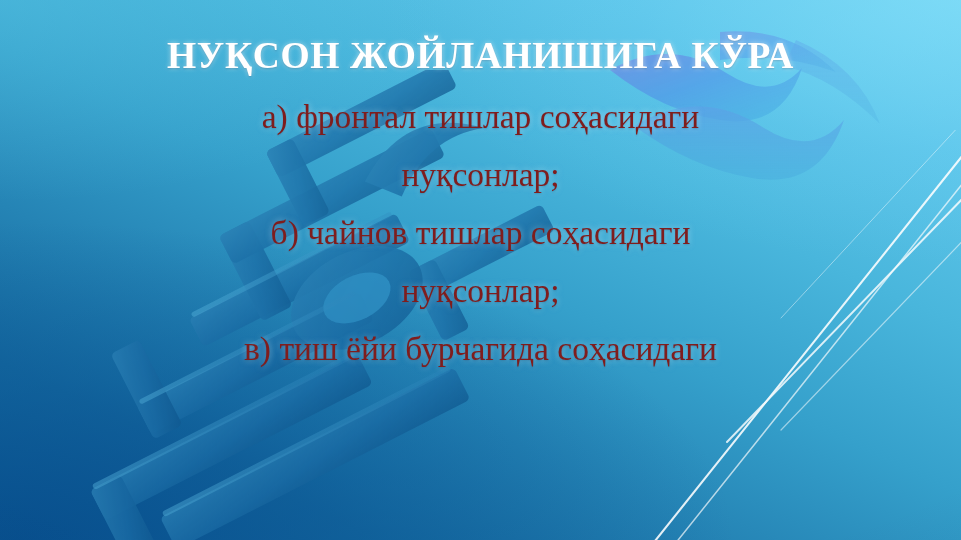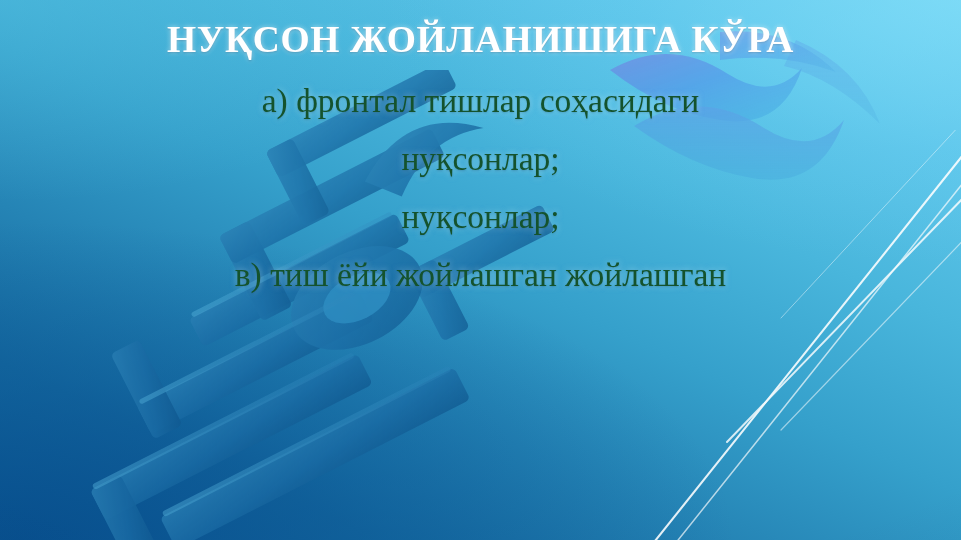--- a/index.html
+++ b/index.html
@@ -78,21 +78,21 @@
   }
 
   
   .content{
     position:absolute;inset:0;
     z-index:6;
     display:flex;
     flex-direction:column;
     align-items:center;
     justify-content:flex-start;
-    padding-top:16px;
+    padding-top:32px;
     box-sizing:border-box;
     text-align:center;
   }
 
   .title-line{
     display:block;
     width:880px;
     font-weight:bold;
     font-size:37.5px;
     line-height:47px;
@@ -103,21 +103,21 @@
        0 1px 2px rgba(6,60,100,.35);
     white-space:nowrap;
   }
 
   .body-line{
     display:block;
     width:900px;
     font-weight:normal;
     font-size:33.5px;
     line-height:58px;
-    color:#14532d;
+    color:#7f1d1d;
     text-shadow:
        0 0 6px rgba(225,248,255,.50),
        0 1px 2px rgba(6,60,100,.30);
     white-space:nowrap;
   }
   .body-line.first{ margin-top:9px; }
 
   
   .vignette{
     position:absolute;inset:0;
@@ -203,17 +203,18 @@
     </g>
   </svg>
 
   <div class="vignette"></div>
 
   <div class="content">
     <div class="title-line">НУҚСОН ЖОЙЛАНИШИГА КЎРА</div>
 
     <div class="body-line first">а) фронтал тишлар соҳасидаги</div>
     <div class="body-line">нуқсонлар;</div>
+    <div class="body-line">б) чайнов тишлар соҳасидаги</div>
     <div class="body-line">нуқсонлар;</div>
-    <div class="body-line">в) тиш ёйи жойлашган жойлашган</div>
+    <div class="body-line">в) тиш ёйи бурчагида соҳасидаги</div>
   </div>
 
 </div>
 
 </body></html>

